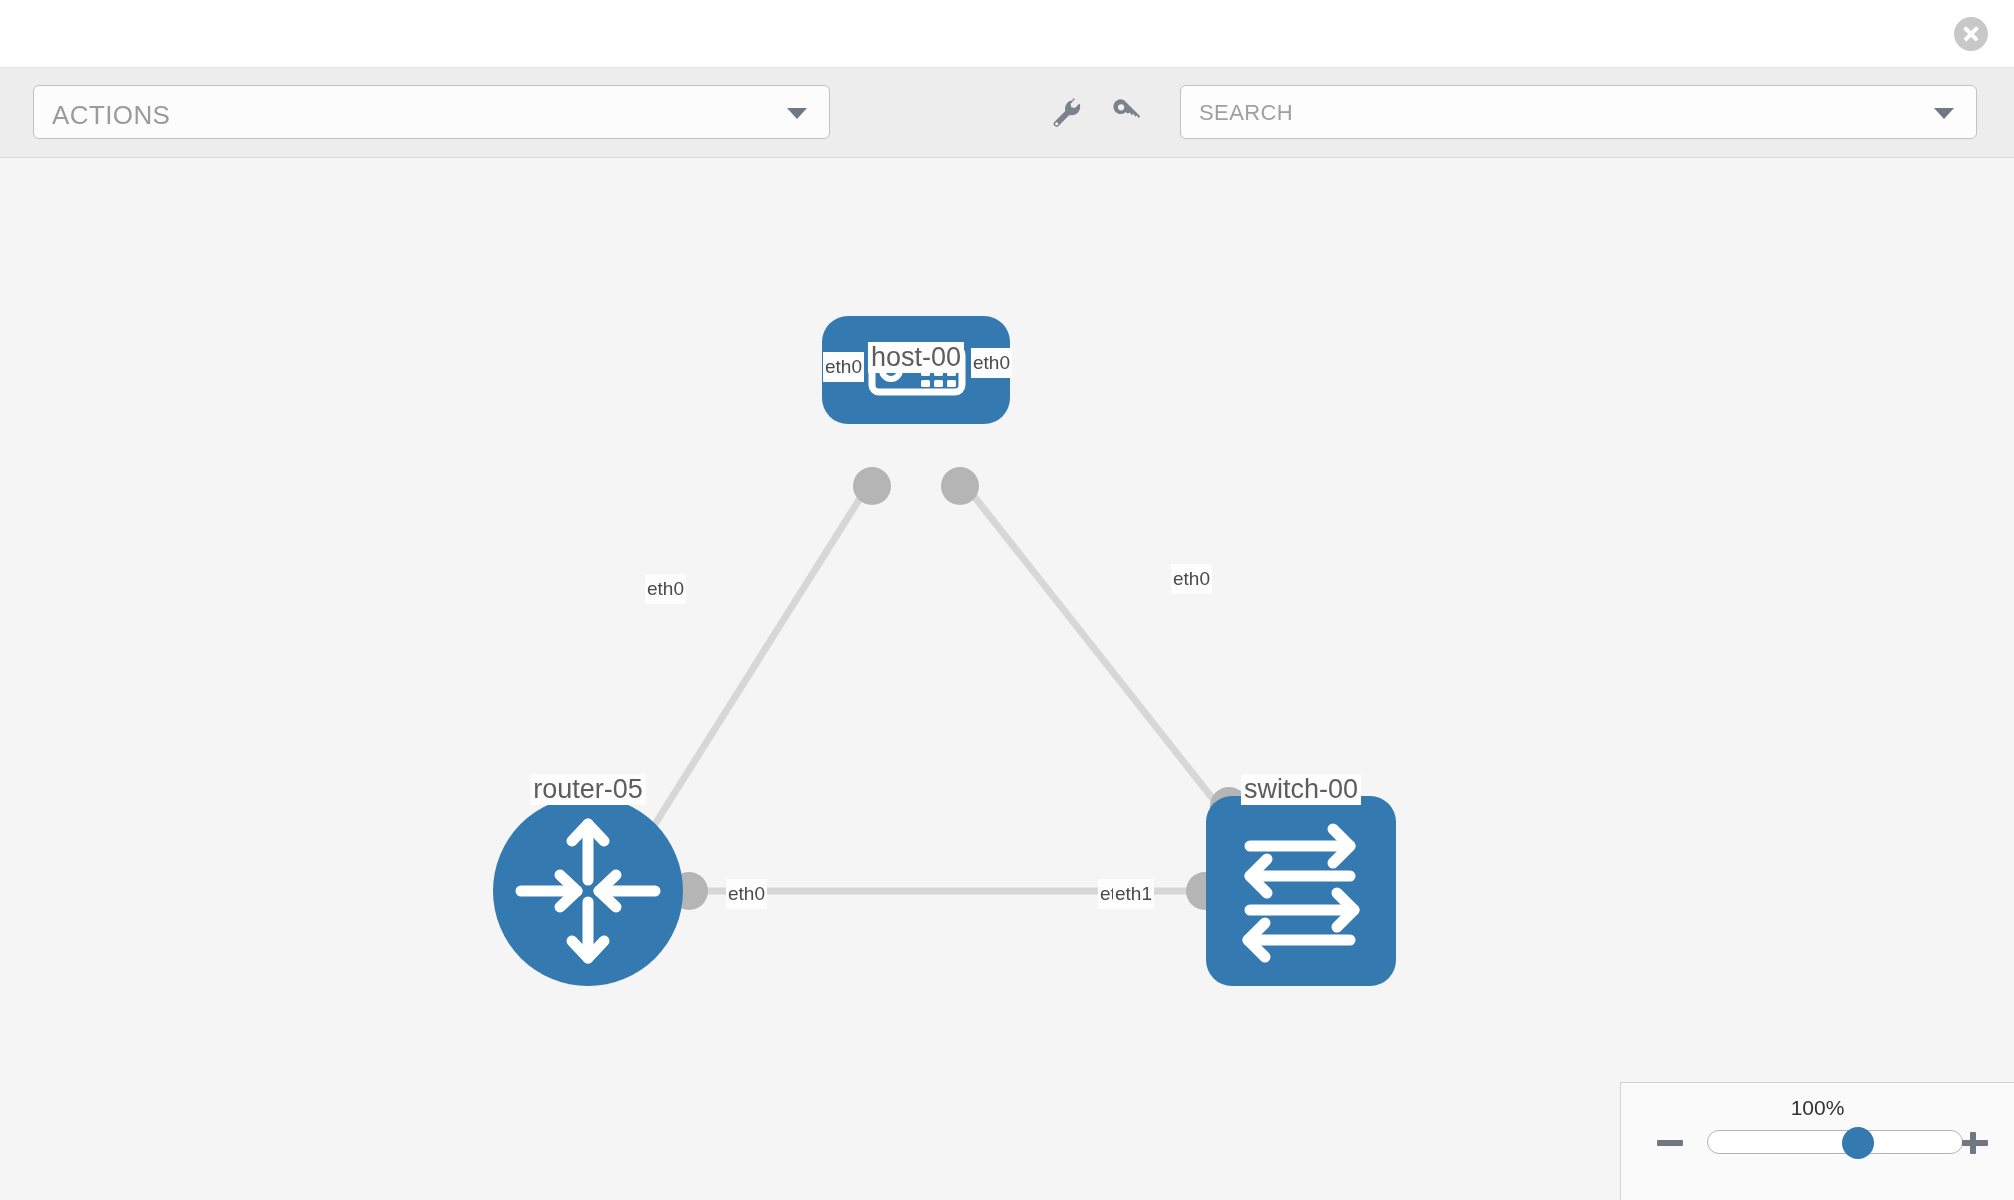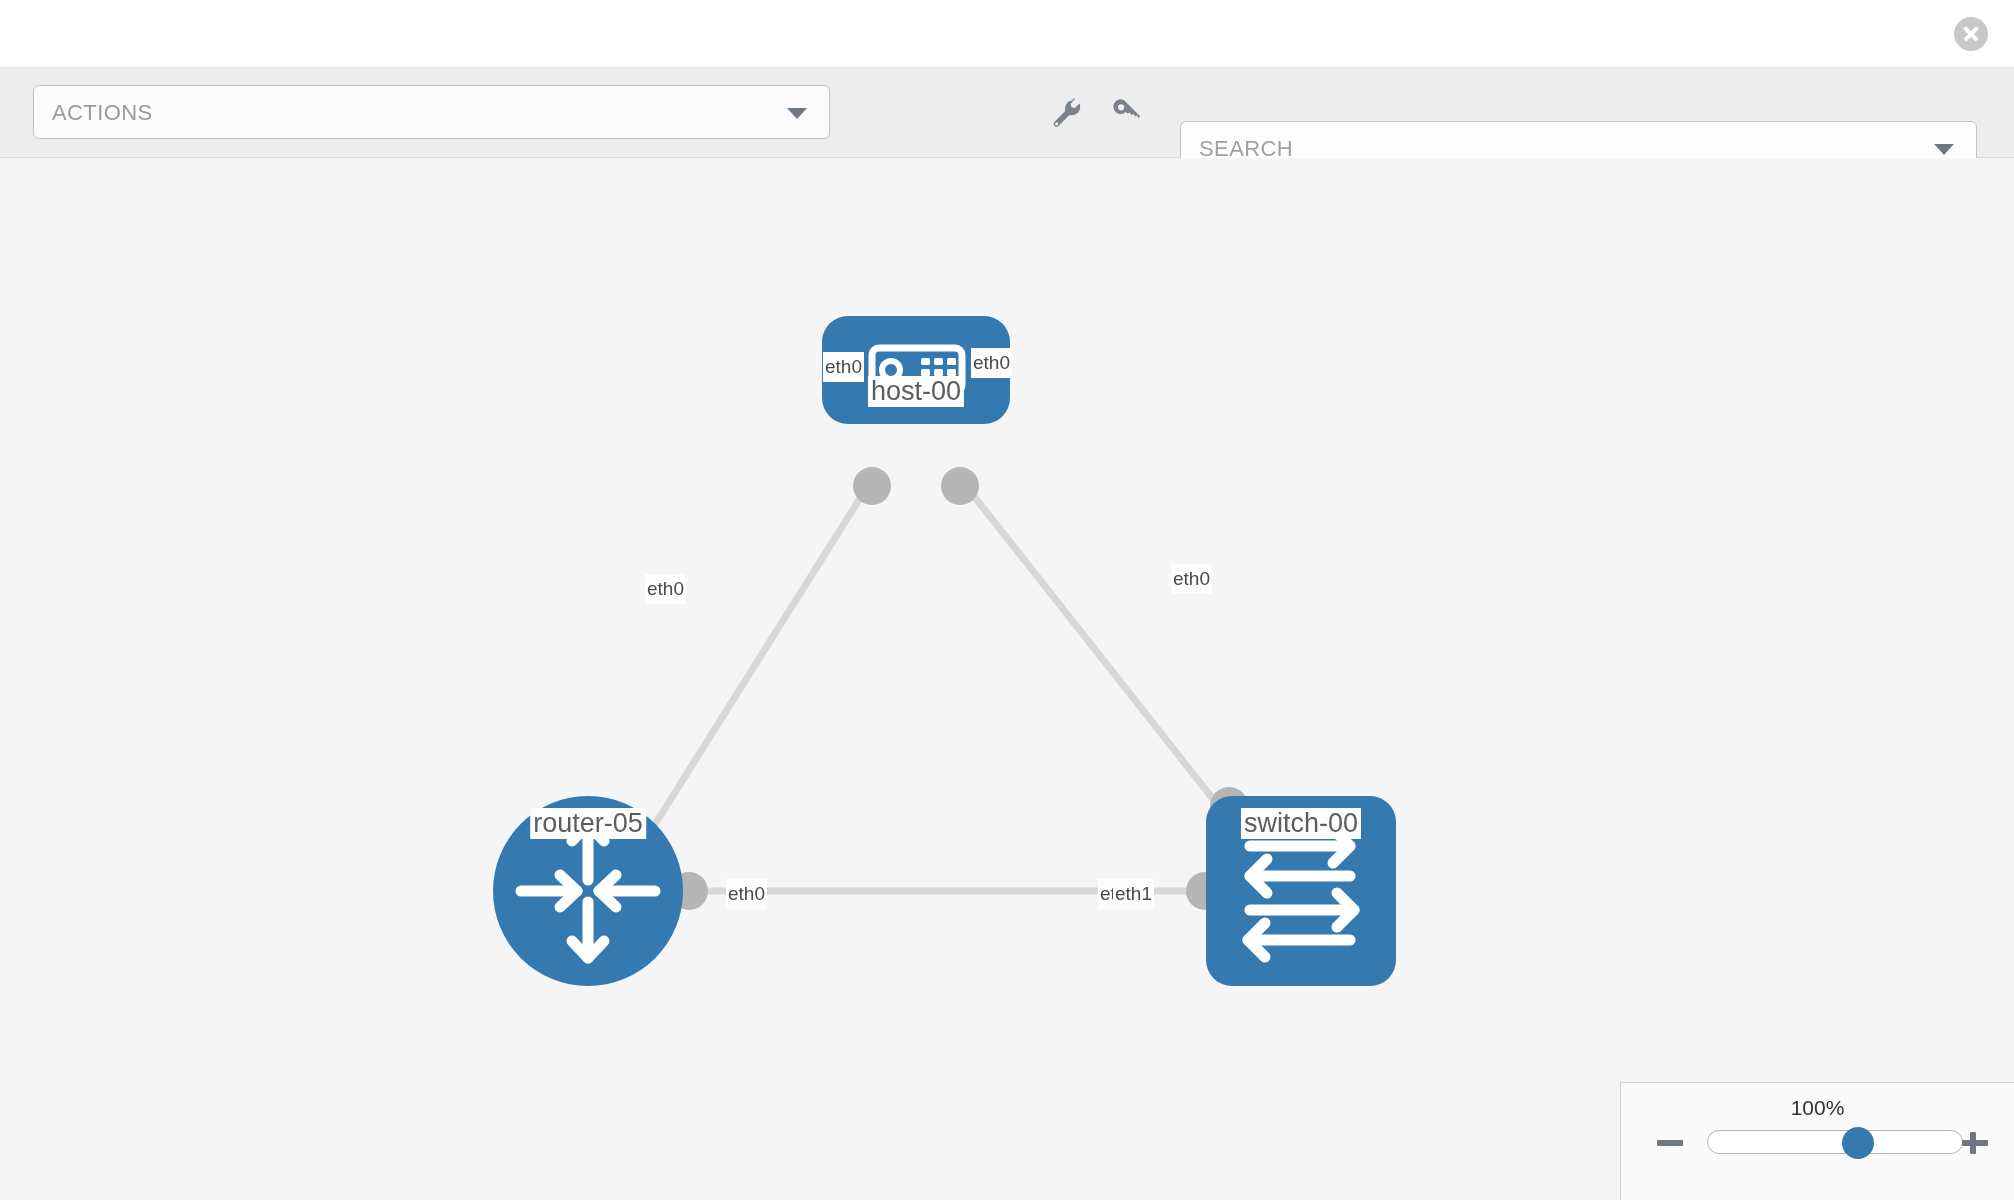--- a/index.html
+++ b/index.html
@@ -78,21 +78,21 @@
     background: #fcfcfc;
     border: 1px solid #c2c2c2;
     border-radius: 6px;
     box-sizing: border-box;
     cursor: pointer;
   }
   .actions-select .sel-label {
     position: absolute;
     left: 18px;
     top: 14px;
-    font-size: 22px;
+    font-size: 26px;
     color: #9b9b9b;
     letter-spacing: 0.4px;
   }
   .caret {
     position: absolute;
     width: 0; height: 0;
     border-left: 10px solid transparent;
     border-right: 10px solid transparent;
     border-top: 11px solid #707883;
   }
@@ -113,21 +113,20 @@
     position: absolute;
     left: 1180px;
     top: 17px;
     width: 797px;
     height: 54px;
     background: #fdfdfd;
     border: 1px solid #c2c2c2;
     border-radius: 6px;
     box-sizing: border-box;
     cursor: text;
-    margin-top: 36px;
   }
   .search-select .sel-label {
     position: absolute;
     left: 18px;
     top: 14px;
     font-size: 22px;
     color: #a0a0a0;
     letter-spacing: 0.4px;
   }
   .search-select .caret { right: 22px; top: 22px; }
@@ -149,21 +148,20 @@
   }
 
   .node-label {
     position: absolute;
     font-size: 27px;
     color: #5d5d5d;
     background: #fdfdfd;
     padding: 0 3px;
     white-space: nowrap;
     transform: translateX(-50%);
-    margin-top: 34px;
   }
   .port-label {
     position: absolute;
     font-size: 19px;
     color: #4a4a4a;
     background: #fdfdfd;
     padding: 4px 2px;
     white-space: nowrap;
   }
 

